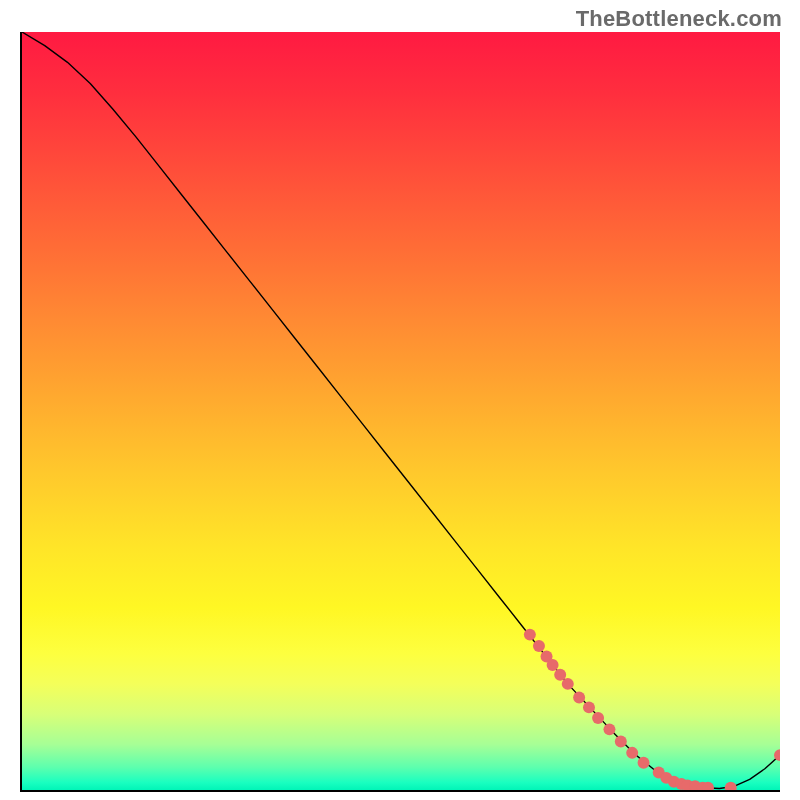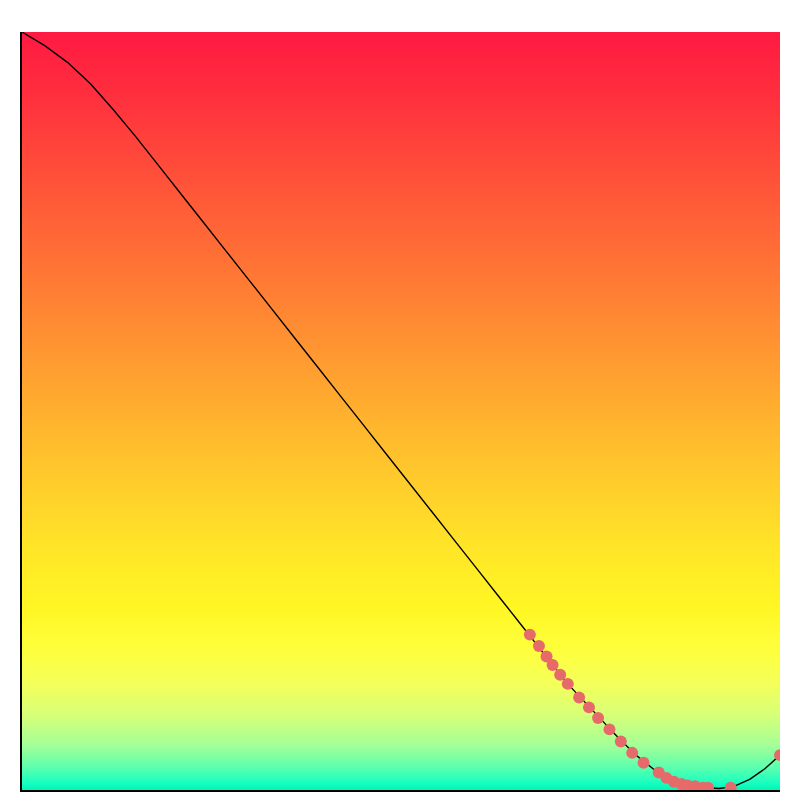--- a/index.html
+++ b/index.html
@@ -69,20 +69,21 @@
   }
   .marker {
     fill: #e76a6a;
     stroke: none;
   }
 </style>
 </head>
 <body>
 
 <div class="container">
+  <div class="watermark">TheBottleneck.com</div>
   <div class="plot-wrap">
     <div class="bg"></div>
     <svg class="plot" viewBox="0 0 760 760" preserveAspectRatio="none">
       <path id="curve" class="curve" d="M0.00 0.00 L22.80 13.68 L45.60 30.40 L68.40 51.68 L91.20 77.52 L114.00 104.88 L136.80 133.76 L159.60 162.64 L182.40 191.52 L205.20 220.40 L228.00 249.28 L250.80 278.16 L273.60 307.04 L296.40 335.92 L319.20 364.80 L342.00 393.68 L364.80 422.56 L387.60 451.44 L410.40 480.32 L433.20 509.20 L456.00 538.08 L478.80 566.96 L501.60 595.84 L524.40 624.72 L547.20 653.60 L570.00 677.92 L592.80 702.24 L615.60 725.04 L638.40 743.28 L653.60 750.88 L668.80 755.44 L684.00 757.72 L699.20 758.48 L714.40 756.20 L729.60 749.36 L744.80 738.72 L760.00 725.04 " stroke="#000000"></path>
       <g id="markers">
           <circle cx="509.20" cy="604.20" r="6" class="marker" fill="#e76a6a"></circle>
           <circle cx="518.32" cy="615.60" r="6" class="marker" fill="#e76a6a"></circle>
           <circle cx="525.92" cy="626.24" r="6" class="marker" fill="#e76a6a"></circle>
           <circle cx="532.00" cy="634.60" r="6" class="marker" fill="#e76a6a"></circle>
           <circle cx="539.60" cy="644.48" r="6" class="marker" fill="#e76a6a"></circle>

